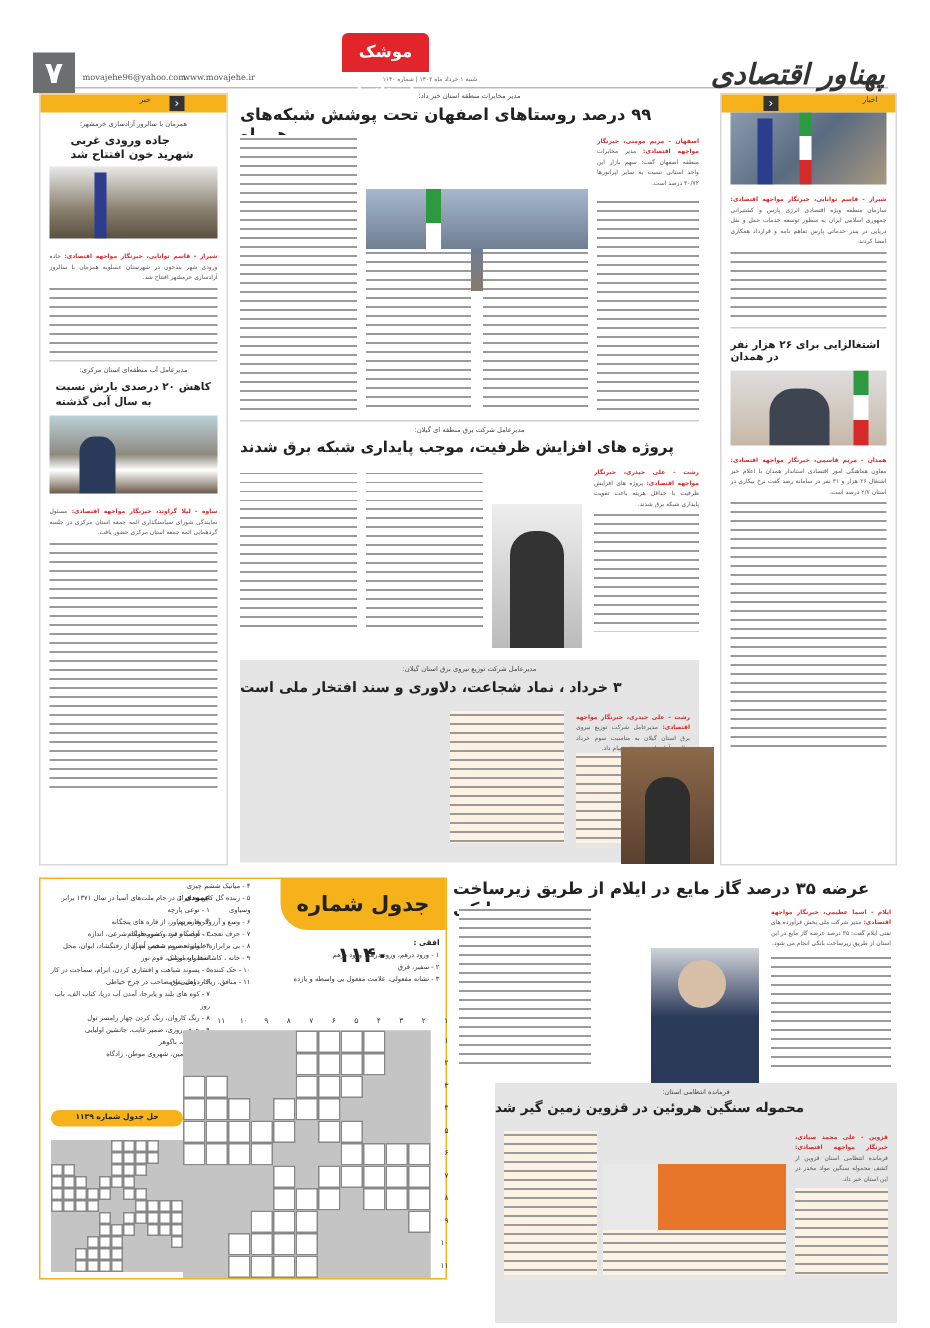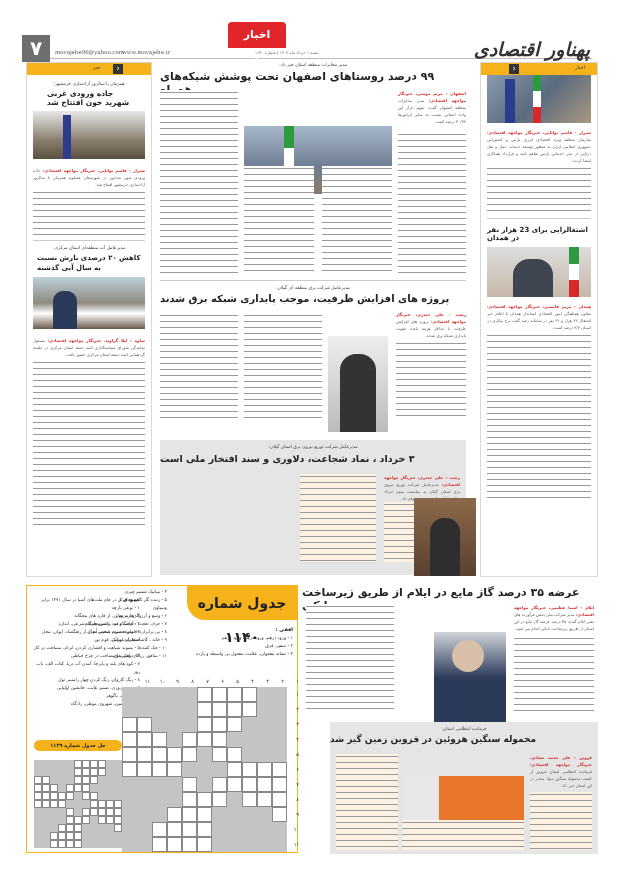--- a/index.html
+++ b/index.html
@@ -31,42 +31,42 @@
 .cw-small div{border:0.5px solid #888;background:#fff}
 .cw-small div.b{background:#c4c4c4;border:none}
 .cw-head{background:#f6b21b;color:#222;font-weight:bold;font-size:14px;text-align:center;border-radius:0 0 0 0}
 .clue{font-size:4.5px;line-height:8px;color:#333}
 </style>
 </head>
 <body>
 
 <div class="abs hdr-line"></div>
 <div class="abs hdr-logo">پهناور اقتصادی</div>
-<div class="abs hdr-tag">اخبار دریایی</div>
+<div class="abs hdr-tag">موشک استانها</div>
 <div class="abs hdr-date">شنبه ۱ خرداد ماه ۱۴۰۲ | شماره ۱۱۴۰</div>
 <div class="abs hdr-web">www.movajehe.ir</div>
 <div class="abs hdr-mail">movajehe96@yahoo.com</div>
 <div class="abs page-num">۷</div>
 
 <div class="abs box" style="right:22px;top:62px;width:118px;height:515px">
   <div class="ybar">
     <span class="chev" style="right:78px">‹</span>
     <span class="lbl" style="right:12px">اخبار</span>
   </div>
   <div class="photo" style="margin:0 6px;height:48px">
     <span class="flag" style="left:46px;width:8px"></span>
     <span class="abs" style="left:18px;top:4px;width:10px;height:44px;background:#2b3d8c"></span>
   </div>
   <div class="txt" style="padding:6px 6px 0">
     <span class="red">شیراز - قاسم توانایی، خبرنگار مواجهه اقتصادی:</span>
     <span>سازمان منطقه ویژه اقتصادی انرژی پارس و کشتیرانی جمهوری اسلامی ایران به منظور توسعه خدمات حمل و نقل دریایی در بندر خدماتی پارس تفاهم نامه و قرارداد همکاری امضا کردند.</span>
   </div>
   <div class="lines" style="margin:2px 6px;height:48px"></div>
   <div style="margin:4px 6px;border-top:1px solid #ccc"></div>
-  <div class="title" style="font-size:7px;padding:3px 6px">اشتغالزایی برای 23 هزار نفر در همدان</div>
+  <div class="title" style="font-size:7px;padding:3px 6px">اشتغالزایی برای ۲۶ هزار نفر در همدان</div>
   <div class="photo" style="margin:2px 6px;height:50px;background:linear-gradient(#ddd,#c6b8a8)">
     <span class="flag" style="right:12px;width:10px"></span>
     <span class="abs" style="left:26px;top:12px;width:40px;height:38px;background:#3e4450;border-radius:16px 16px 0 0"></span>
   </div>
   <div class="txt" style="padding:4px 6px 0">
     <span class="red">همدان - مریم قاسمی، خبرنگار مواجهه اقتصادی:</span>
     <span>معاون هماهنگی امور اقتصادی استاندار همدان با اعلام خبر اشتغال ۲۶ هزار و ۳۱ نفر در سامانه رصد گفت نرخ بیکاری در استان ۲/۷ درصد است.</span>
   </div>
   <div class="lines" style="margin:2px 6px;height:166px"></div>
 </div>
@@ -150,21 +150,21 @@
     <span class="red">ایلام - اسما عظیمی، خبرنگار مواجهه اقتصادی:</span>
     <span>مدیر شرکت ملی پخش فرآورده های نفتی ایلام گفت: ۳۵ درصد عرضه گاز مایع در این استان از طریق زیرساخت بانکی انجام می شود.</span>
   </div>
   <div class="lines abs" style="right:4px;top:50px;width:80px;height:78px"></div>
   <div class="photo abs" style="right:92px;top:20px;width:72px;height:92px;background:linear-gradient(#d0d4da,#2c3a5a 50%)">
     <span class="abs" style="left:18px;top:8px;width:32px;height:32px;background:#d8c0a8;border-radius:50%"></span>
   </div>
   <div class="lines abs" style="left:4px;top:18px;width:88px;height:110px"></div>
 </div>
 
-<div class="abs beige" style="right:22px;top:722px;width:268px;height:132px;padding-top:4px">
+<div class="abs beige" style="right:22px;top:722px;width:268px;height:160px;padding-top:4px">
   <div class="kicker">فرمانده انتظامی استان:</div>
   <div class="title" style="font-size:9px;margin-top:3px">محموله سنگین هروئین در قزوین زمین گیر شد</div>
   <div class="txt abs" style="right:6px;top:32px;width:62px">
     <span class="red">قزوین - علی محمد صیادی، خبرنگار مواجهه اقتصادی:</span>
     <span>فرمانده انتظامی استان قزوین از کشف محموله سنگین مواد مخدر در این استان خبر داد.</span>
   </div>
   <div class="lines abs" style="right:6px;top:70px;width:62px;height:58px;background:repeating-linear-gradient(#fdf1e3 0 2px,#9a9a9a 2px 3.2px,#fdf1e3 3.2px 6px)"></div>
   <div class="photo abs" style="right:74px;top:32px;width:122px;height:60px;background:linear-gradient(90deg,#e8e8e8 30%,#e8762a 30%)"></div>
   <div class="lines abs" style="right:74px;top:98px;width:122px;height:30px;background:repeating-linear-gradient(#fdf1e3 0 2px,#9a9a9a 2px 3.2px,#fdf1e3 3.2px 6px)"></div>
   <div class="lines abs" style="left:6px;top:32px;width:62px;height:96px;background:repeating-linear-gradient(#fdf1e3 0 2px,#9a9a9a 2px 3.2px,#fdf1e3 3.2px 6px)"></div>

